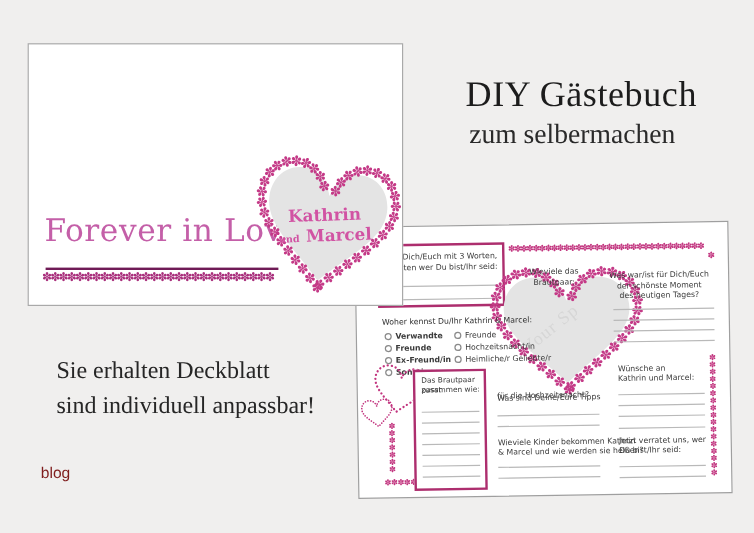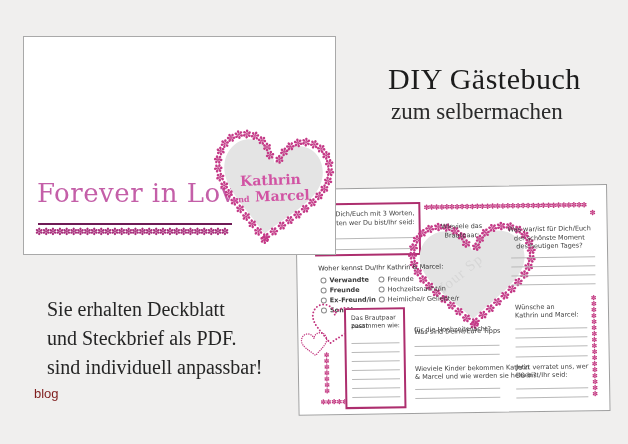--- a/index.html
+++ b/index.html
@@ -148,18 +148,17 @@
         <div><span class="und">und</span> <span class="l2n">Marcel</span></div>
       </div>
     </div>
   </div>
 
   <div class="abs serif headline1">DIY Gästebuch</div>
   <div class="abs serif headline2">zum selbermachen</div>
 
   <div class="abs serif desc">
     <div>Sie erhalten Deckblatt</div>
-    <div>und Steckbrief als PDF.</div>
     <div>sind individuell anpassbar!</div>
   </div>
 
   <div class="abs blogmark">blog</div>
 </div>
 
 </body></html>

